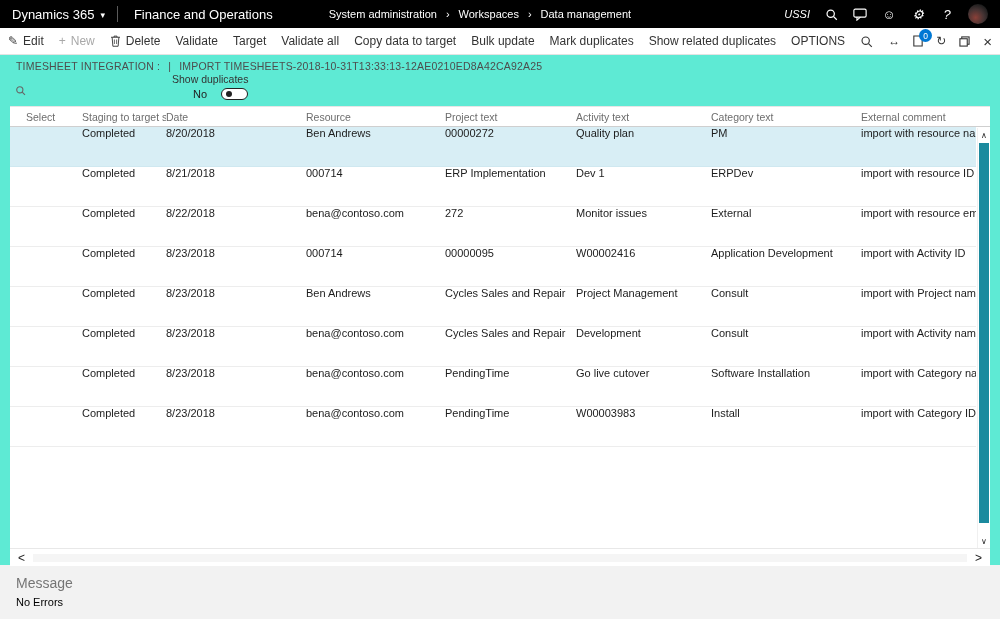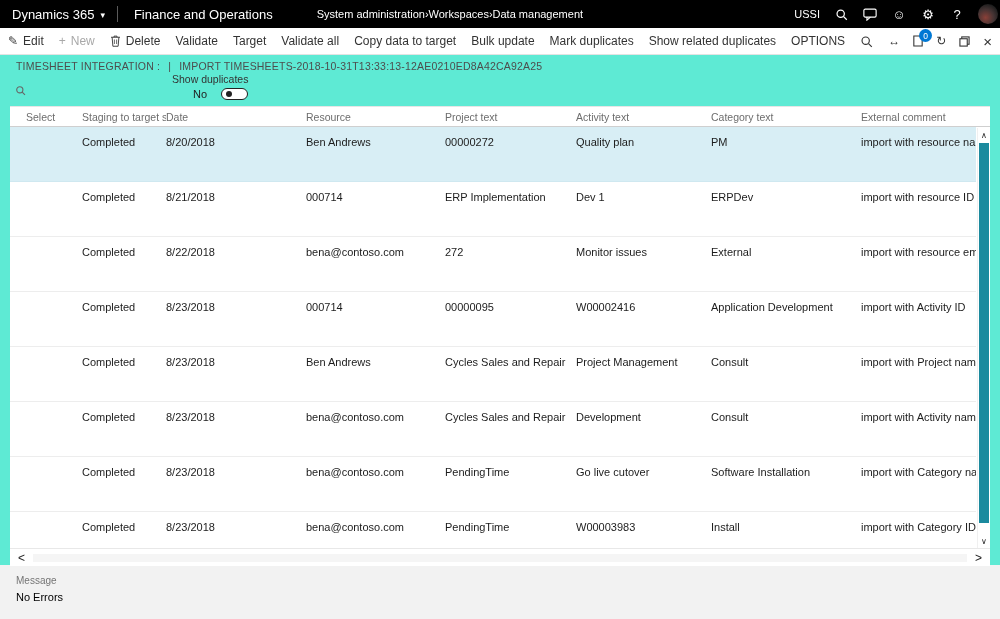--- a/index.html
+++ b/index.html
@@ -5,24 +5,24 @@
   * { box-sizing: border-box; margin: 0; padding: 0; }
   html,body { width:1000px; height:619px; overflow:hidden; }
   body { font-family:"Liberation Sans", sans-serif; background:#f2f2f2; color:#1f1f1f; }
 
   
   .topbar { height:28px; background:#000; color:#fff; display:flex; align-items:center; }
   .brand { display:flex; align-items:center; gap:6px; padding:0 12px; font-size:13px; cursor:pointer; }
   .brand .chev { font-size:9px; margin-top:1px; }
   .tb-div { width:1px; height:16px; background:#5a5a5a; }
   .product { font-size:13px; padding:0 16px; cursor:pointer; }
-  .crumb { display:flex; align-items:center; font-size:11px; margin-left:28px; }
+  .crumb { display:flex; align-items:center; gap:9px; font-size:11px; margin-left:40px; }
   .crumb .sep { font-size:11px; color:#fff; }
   .crumb .crumb-item { cursor:pointer; }
-  .tb-right { margin-left:auto; display:flex; align-items:center; gap:13px; padding-right:2px; }
+  .tb-right { margin-left:auto; display:flex; align-items:center; gap:13px; padding-right:12px;font-style:italic; }
   .company { font-size:11px; }
   .tb-ic { display:flex; align-items:center; justify-content:center; width:16px; height:16px; font-size:13px; cursor:pointer; color:#fff; }
   .avatar { width:20px; height:20px; border-radius:50%; cursor:pointer;
             background:radial-gradient(circle at 38% 68%, #8a4038 0%, #433 45%, #1d1d1d 75%); }
 
   
   .actionbar { height:27px; background:#fff; border-bottom:1px solid #e3e3e3; display:flex; align-items:center; padding:0 8px; gap:15px; font-size:12px; color:#333; }
   .ab-btn { display:flex; align-items:center; gap:5px; cursor:pointer; white-space:nowrap; }
   .ab-btn.disabled { color:#a8a8a8; }
   .ab-ic { display:flex; align-items:center; font-size:12px; }
@@ -44,21 +44,21 @@
   .dup-ctrl { display:flex; align-items:center; gap:14px; margin-top:3px; }
   .dup-val { font-size:11px; color:#222;padding-left:21px; }
   .toggle { width:27px; height:12px; border:1px solid #222; border-radius:7px; position:relative; cursor:pointer; background:#fff; }
   .knob { position:absolute; left:4px; top:2px; width:6px; height:6px; border-radius:50%; background:#222; }
 
   
   .grid-panel { margin:0 10px; background:#fff; height:459px; position:relative; border-top:1px solid #e6e6e6; }
   .grid-header { display:flex; height:20px; align-items:center; border-bottom:1px solid #cfcfcf; font-size:10.5px; color:#6d6d6d; padding-right:14px; }
   .grid-header .cell { cursor:pointer; display:flex; align-items:flex-start; gap:4px; }
   .grid-body { height:421px; overflow:hidden; padding-right:14px; }
-  .row { display:flex; height:55px; padding-top:9px; border-bottom:1px solid #ededed; font-size:11px; color:#1c1c1c; cursor:pointer; }
+  .row { display:flex; height:40px; border-bottom:1px solid #ededed; font-size:11px; color:#1c1c1c; cursor:pointer; }
   .row.selected { background:#d8eef5; border-bottom-color:#cfe8f0; }
   .cell { flex:none; padding-right:8px; white-space:nowrap; overflow:hidden; }
   .c0 { width:72px; padding-left:16px; }
   .c1 { width:84px; }
   .c2 { width:140px; }
   .c3 { width:139px; }
   .c4 { width:131px; }
   .c5 { width:135px; }
   .c6 { width:150px; }
   .c7 { flex:1 1 auto; min-width:0; }
@@ -69,21 +69,21 @@
   .vs-btn.down { position:absolute; bottom:0; left:0; right:0; }
   .vs-thumb { position:absolute; top:15px; left:1px; right:1px; height:380px; background:#1b8a9e; cursor:pointer; }
 
   
   .hscroll { height:18px; display:flex; align-items:center; justify-content:space-between; padding:0 8px; border-top:1px solid #e8e8e8; background:#fff; }
   .hs-btn { font-size:12px; color:#222; cursor:pointer; line-height:1; }
   .hs-track { flex:1; height:8px; margin:0 8px; background:#f5f5f5; }
 
   
   .statusbar { height:54px; background:#f2f2f2; padding:10px 16px 0; }
-  .msg-label { font-size:10px; color:#757575; }
+  .msg-label { font-size:14px; color:#757575; }
   .msg-value { font-size:11px; color:#000; margin-top:5px; }
 </style>
 </head>
 <body>
 
 <header class="topbar">
   <div class="brand">
     <span>Dynamics 365</span>
     <span class="chev">▾</span>
   </div>

